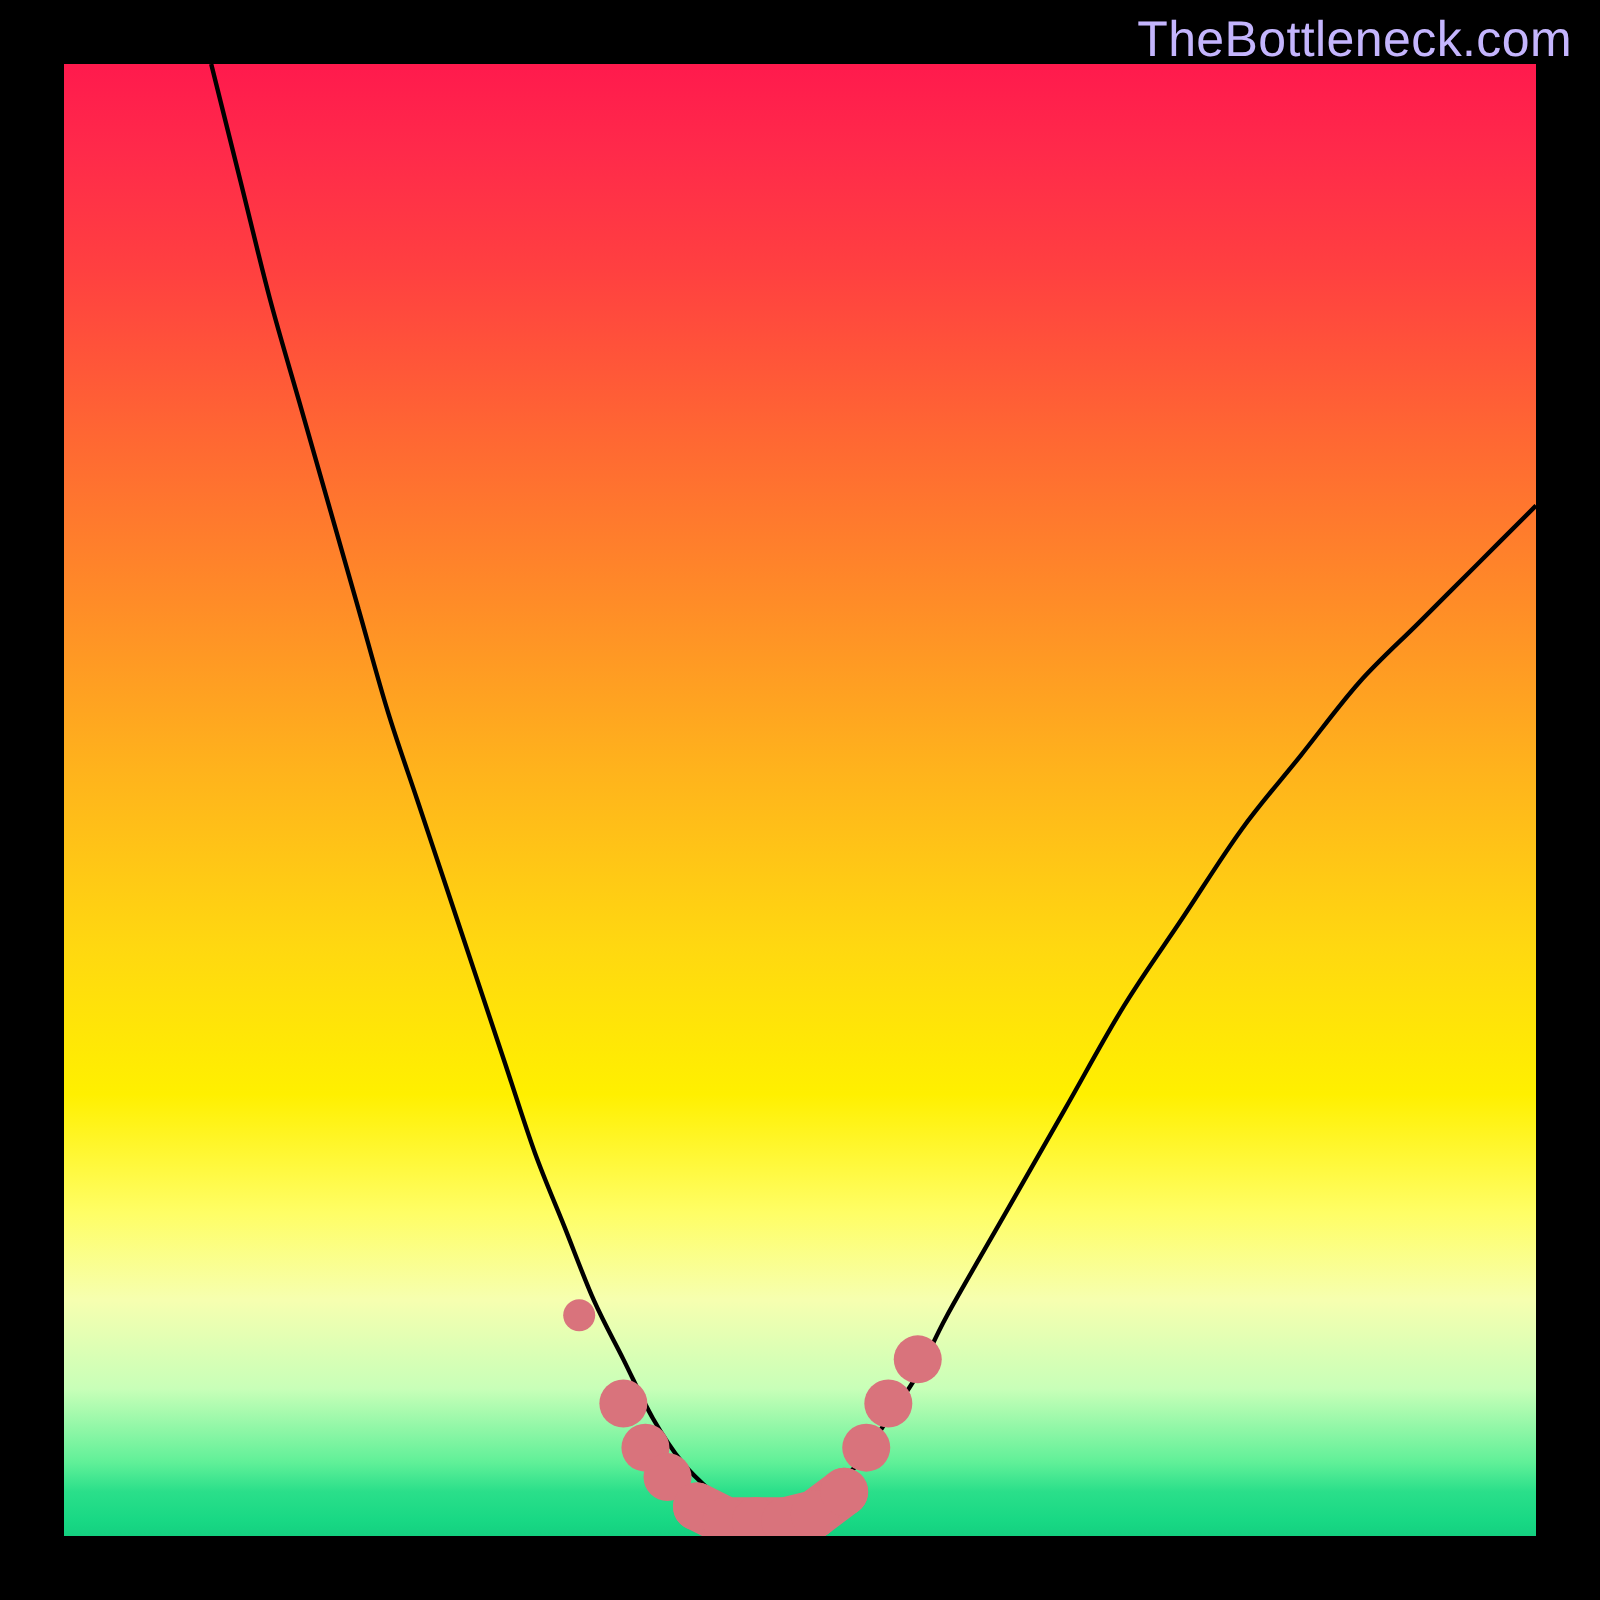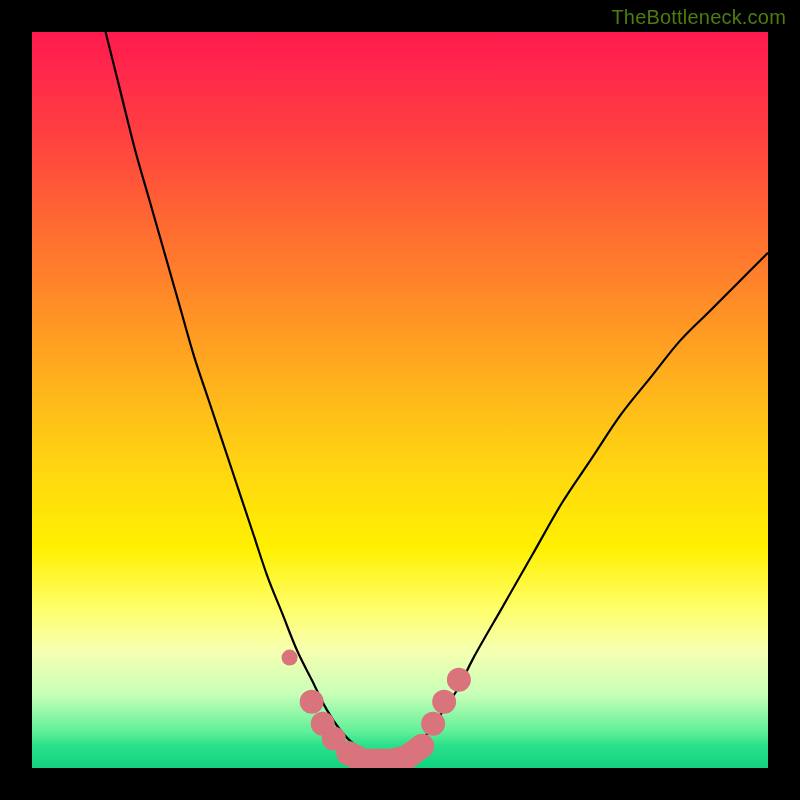--- a/index.html
+++ b/index.html
@@ -48,22 +48,22 @@
       #60f098 95%,
       #2adf8a 97%,
       #18d884 99%,
       #14d080 100%
     );
   }
   .watermark {
     position: absolute;
     top: 6px;
     right: 14px;
-    color: #4d7c0f;
-    font-size: 20px;
+    color: #c4b5fd;
+    font-size: 25px;
     font-weight: 500;
     letter-spacing: 0.2px;
   }
   svg.curve {
     position: absolute;
     left: 0;
     top: 0;
     width: 736px;
     height: 736px;
   }

